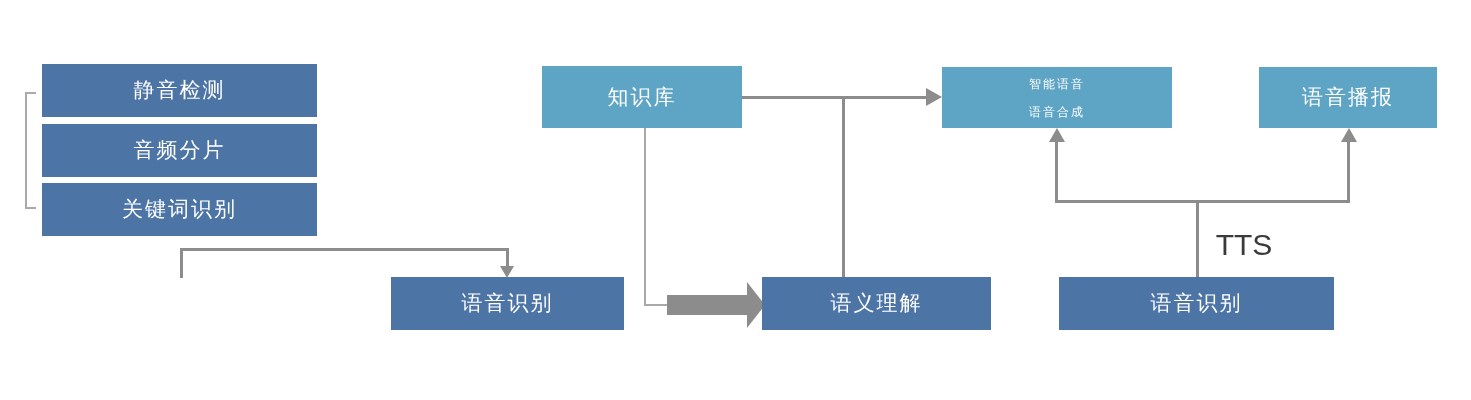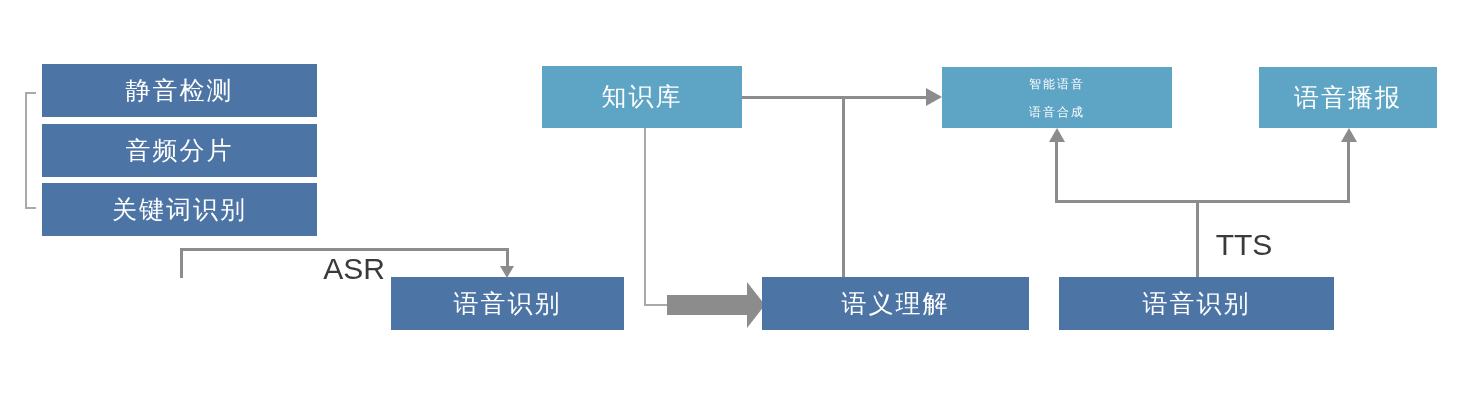--- a/index.html
+++ b/index.html
@@ -16,34 +16,34 @@
     font-family: "Liberation Sans", "DejaVu Sans", sans-serif;
   }
   
   .box {
     position: absolute;
     display: flex;
     align-items: center;
     justify-content: center;
     text-align: center;
     color: #FFFFFF;
-    font-size: 25px;
+    font-size: 21px;
     letter-spacing: 2px;
     line-height: 1.25;
   }
   .dark  { background: #4C74A5; }
   .light { background: #5EA4C5; }
 
   .b-silence   { left: 42px;   top: 64px;  width: 275px; height: 53px; }
   .b-audio     { left: 42px;   top: 124px; width: 275px; height: 53px; }
   .b-keyword   { left: 42px;   top: 183px; width: 275px; height: 53px; }
   .b-wake      { left: 42px;   top: 277px; width: 275px; height: 53px; }
   .b-recog     { left: 391px;  top: 277px; width: 233px; height: 53px; }
   .b-kb        { left: 542px;  top: 66px;  width: 200px; height: 62px; }
-  .b-semantic  { left: 762px;  top: 277px; width: 267px; height: 53px; }
+  .b-semantic  { left: 762px;  top: 277px; width: 229px; height: 53px; }
   .b-robot     { left: 942px;  top: 67px;  width: 230px; height: 61px; flex-direction: column; font-size: 12px; line-height: 28px; }
   .b-broadcast { left: 1259px; top: 67px;  width: 178px; height: 61px; }
   .b-synth     { left: 1059px; top: 277px; width: 275px; height: 53px; }
 
   
   .bracket {
     position: absolute;
     left: 25px; top: 92px;
     width: 9px; height: 113px;
     border: 2px solid #A9A9A9;
@@ -122,21 +122,20 @@
   </div>
 
   <div class="box dark b-recog">
     <span>语音识别</span>
   </div>
 
   <div class="ln asr-v1"></div>
   <div class="ln asr-h"></div>
   <div class="ln asr-v2"></div>
   <div class="tri asr-head"></div>
-  <div class="flabel asr-label">ASR</div>
 
   <div class="box light b-kb">
     <span>知识库</span>
   </div>
 
   <div class="ln kbr-h"></div>
   <div class="tri kbr-head"></div>
   <div class="ln sem-v"></div>
 
   <div class="ln-lt kb-v"></div>

